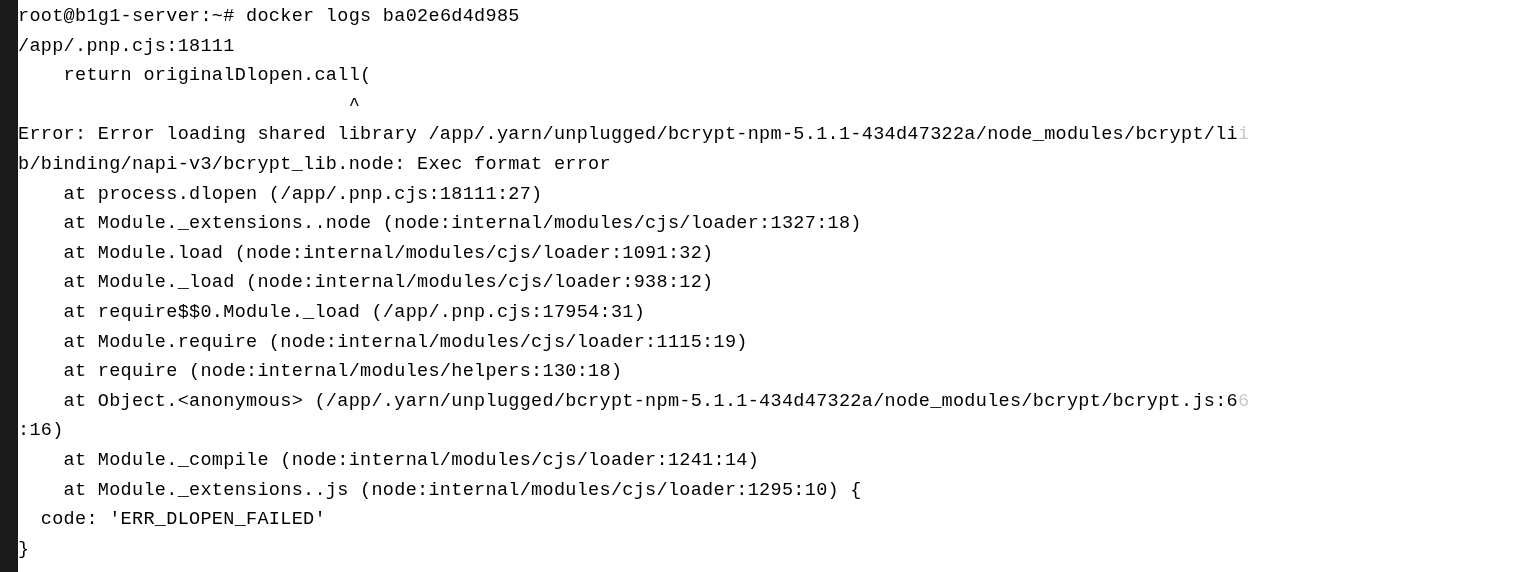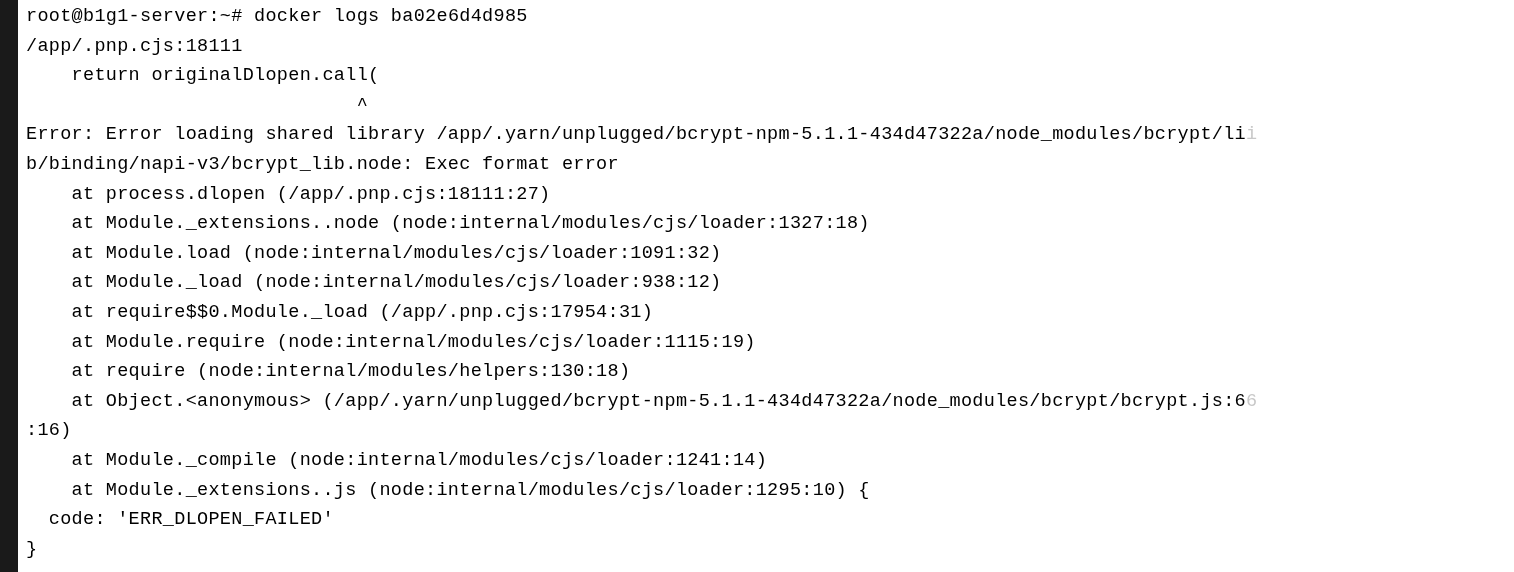--- a/index.html
+++ b/index.html
@@ -17,21 +17,21 @@
       width: 1514px;
       height: 572px;
       overflow: hidden;
     }
     .left-gutter {
       width: 18px;
       background: #1a1a1a;
       flex-shrink: 0;
     }
     .terminal-content {
-      padding: 2px 0 0 8px;
+      padding: 2px 0 0 0;
       white-space: pre;
       flex: 1;
       overflow: hidden;
       letter-spacing: 0.3px;
     }
     .line {
       display: block;
     }
     .faded {
       color: #c8c8c8;

